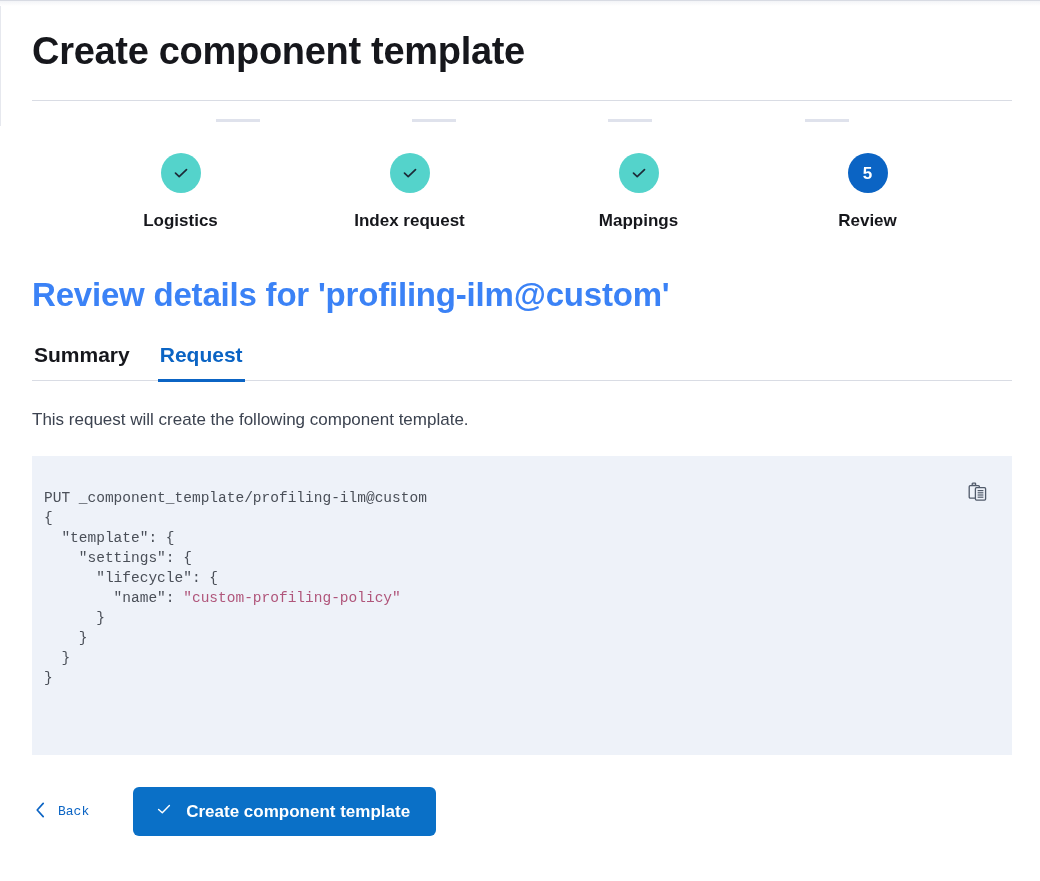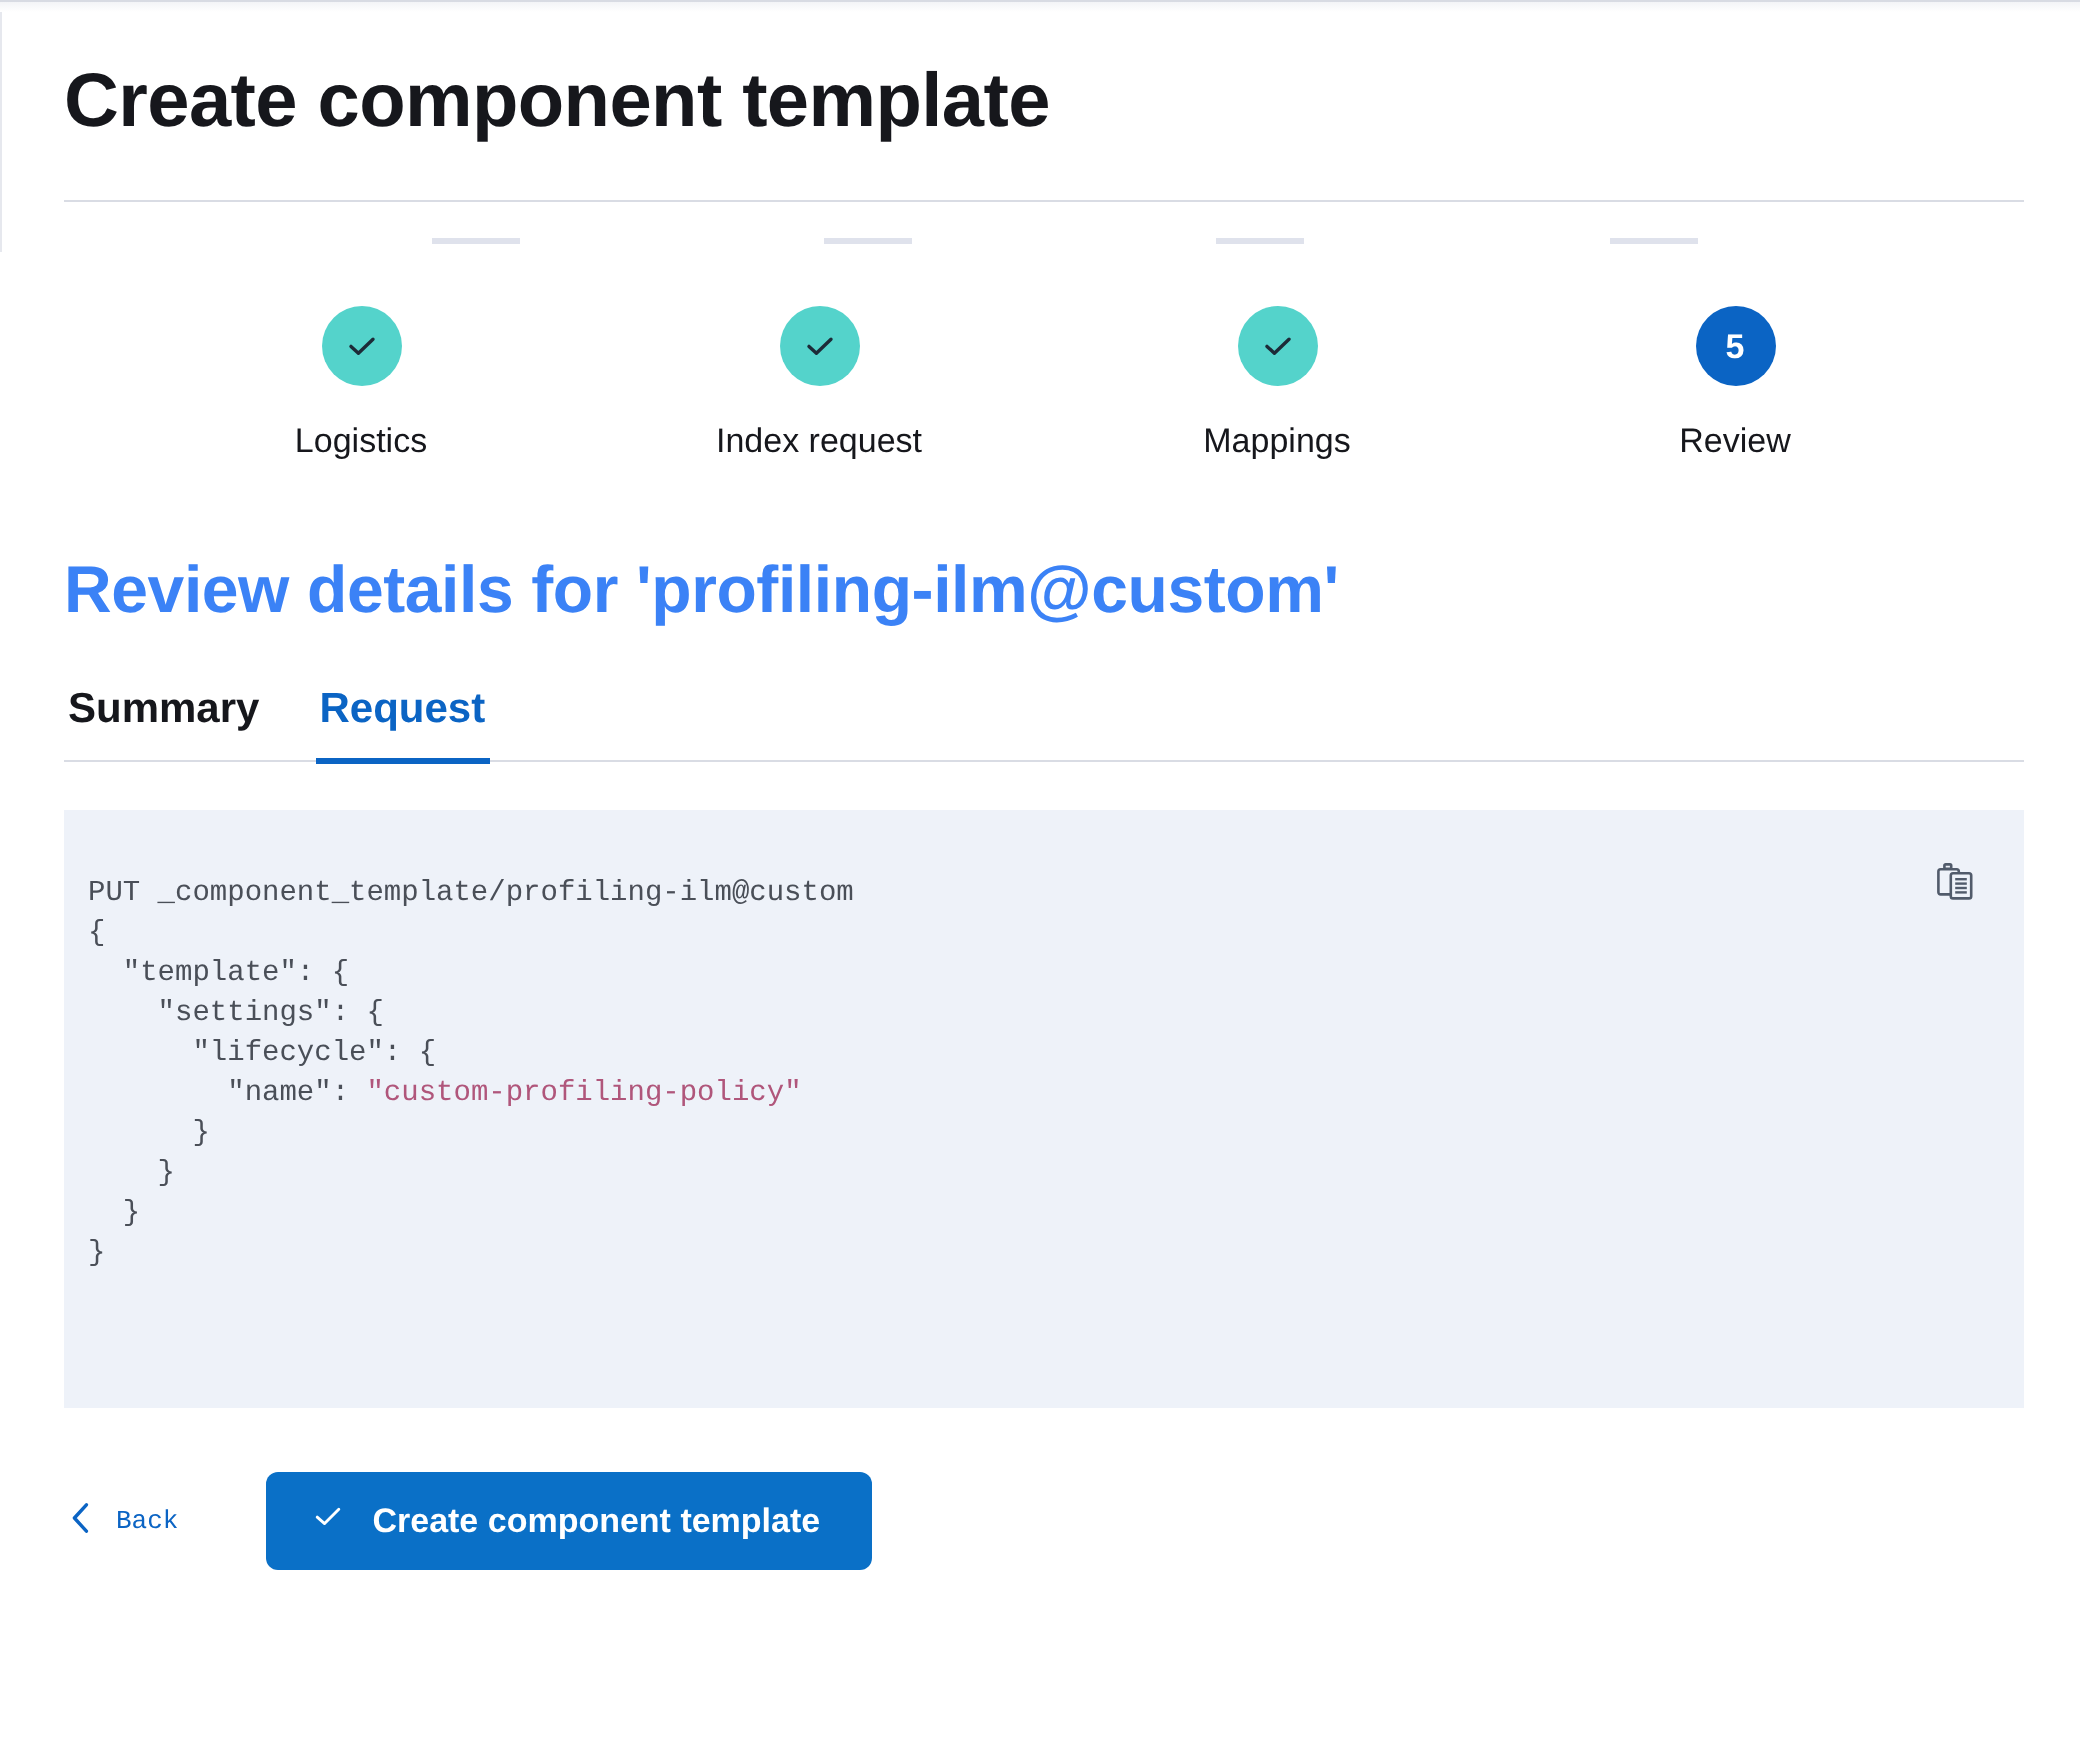--- a/index.html
+++ b/index.html
@@ -89,21 +89,21 @@
   .step-number {
     color: #ffffff;
     font-size: 17px;
     font-weight: 600;
     line-height: 1;
   }
   .step-check svg { display: block; }
   .step-label {
     margin-top: 18px;
     font-size: 17px;
-    font-weight: 400;
+    font-weight: 700;
     color: #16171c;
     white-space: nowrap;
   }
   .connector {
     position: absolute;
     top: 18px;
     height: 3px;
     background: #dfe2ec;
     z-index: 1;
   }
@@ -285,20 +285,21 @@
     </div>
   </div>
 
   <h2 class="review-heading">Review details for 'profiling-ilm@custom'</h2>
 
   <div class="tabs">
     <button class="tab">Summary</button>
     <button class="tab active">Request</button>
   </div>
 
+  <p class="request-desc">This request will create the following component template.</p>
 
   <div class="code-block">
     <pre class="code-pre"><span>PUT _component_template/profiling-ilm@custom</span>
 <span>{</span>
 <span>  "template": {</span>
 <span>    "settings": {</span>
 <span>      "lifecycle": {</span>
 <span>        "name": </span><span class="tok-str">"custom-profiling-policy"</span>
 <span>      }</span>
 <span>    }</span>

